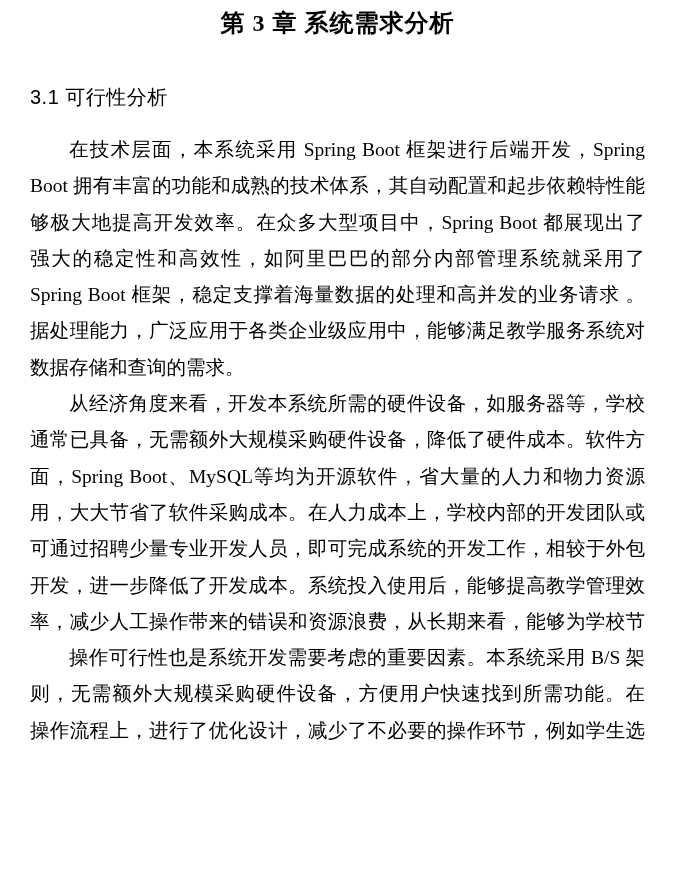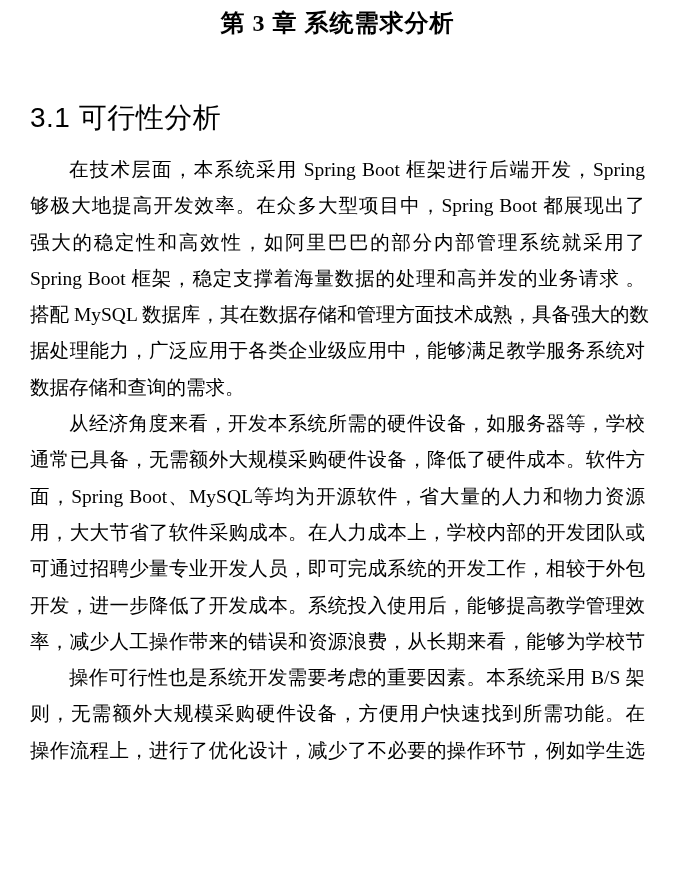--- a/index.html
+++ b/index.html
@@ -24,22 +24,22 @@
   }
   .chapter-title {
     text-align: center;
     font-weight: bold;
     font-size: 24px;
     line-height: 34px;
     font-family: "Liberation Serif", serif;
     letter-spacing: 1px;
   }
   .section-heading {
-    margin-top: 64px;
-    font-size: 28px;
+    margin-top: 44px;
+    font-size: 20px;
     line-height: 27px;
     font-family: "Liberation Sans", sans-serif;
     letter-spacing: 0.5px;
   }
   .body-text {
     margin-top: 21px;
   }
   .line {
     font-size: 19.5px;
     line-height: 36.3px;
@@ -60,24 +60,24 @@
 <body>
 
 <div class="page">
   <div class="chapter-title">第 3 章 系统需求分析</div>
 
   <div class="section-heading">3.1 可行性分析</div>
 
   <div class="body-text" id="body-text">
       <div>
         <div class="line indent">在技术层面，本系统采用 Spring Boot 框架进行后端开发，Spring</div>
+        <div class="line">Boot 拥有丰富的功能和成熟的技术体系，其自动配置和起步依赖特性能</div>
         <div class="line">够极大地提高开发效率。在众多大型项目中，Spring Boot 都展现出了</div>
         <div class="line">强大的稳定性和高效性，如阿里巴巴的部分内部管理系统就采用了</div>
         <div class="line">Spring Boot 框架，稳定支撑着海量数据的处理和高并发的业务请求 。</div>
-        <div class="line">搭配 MySQL 数据库，其在数据存储和管理方面技术成熟，具备强大的数</div>
         <div class="line">据处理能力，广泛应用于各类企业级应用中，能够满足教学服务系统对</div>
         <div class="line para-end">数据存储和查询的需求。</div>
       </div>
       <div>
         <div class="line indent">从经济角度来看，开发本系统所需的硬件设备，如服务器等，学校</div>
         <div class="line">通常已具备，无需额外大规模采购硬件设备，降低了硬件成本。软件方</div>
         <div class="line">面，Spring Boot、MySQL等均为开源软件，省大量的人力和物力资源</div>
         <div class="line">用，大大节省了软件采购成本。在人力成本上，学校内部的开发团队或</div>
         <div class="line">可通过招聘少量专业开发人员，即可完成系统的开发工作，相较于外包</div>
         <div class="line">开发，进一步降低了开发成本。系统投入使用后，能够提高教学管理效</div>

